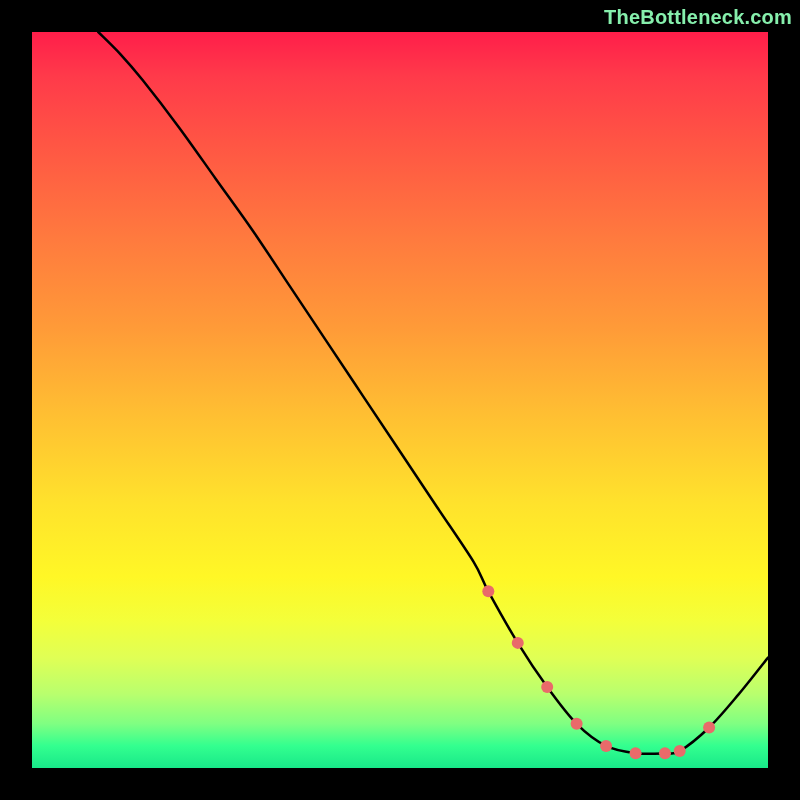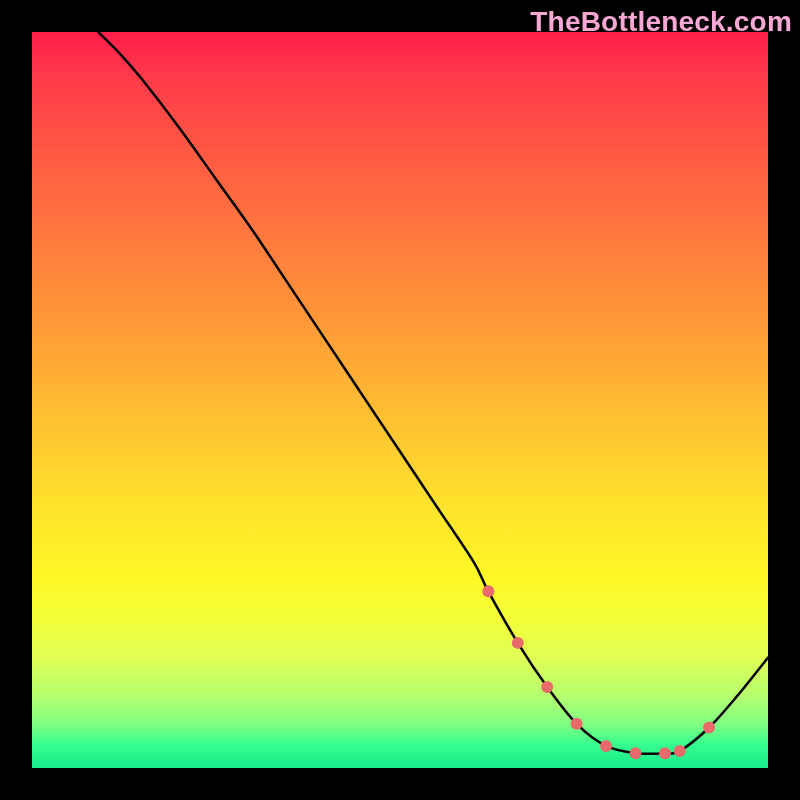--- a/index.html
+++ b/index.html
@@ -42,22 +42,22 @@
       #b8ff6e 90%,
       #7fff82 94%,
       #33ff8f 97%,
       #18e889 100%
     );
   }
   .attribution {
     position: absolute;
     top: 6px;
     right: 8px;
-    color: #f9a8d4;
-    font-size: 28px;
+    color: #86efac;
+    font-size: 20px;
     font-weight: 600;
     letter-spacing: 0.2px;
     user-select: none;
   }
   svg.curve {
     position: absolute;
     inset: 0;
     width: 100%;
     height: 100%;
     overflow: visible;

